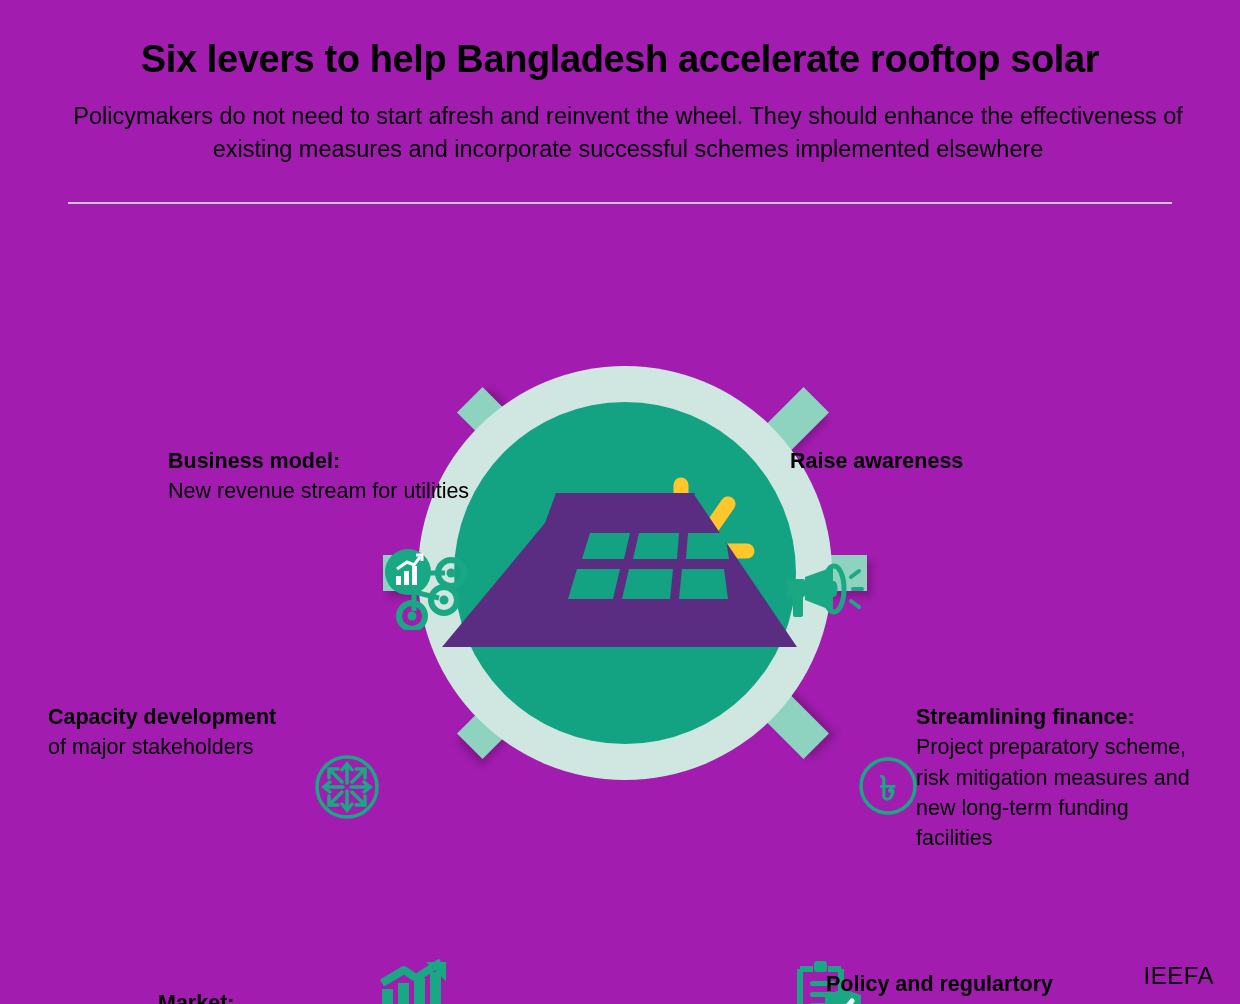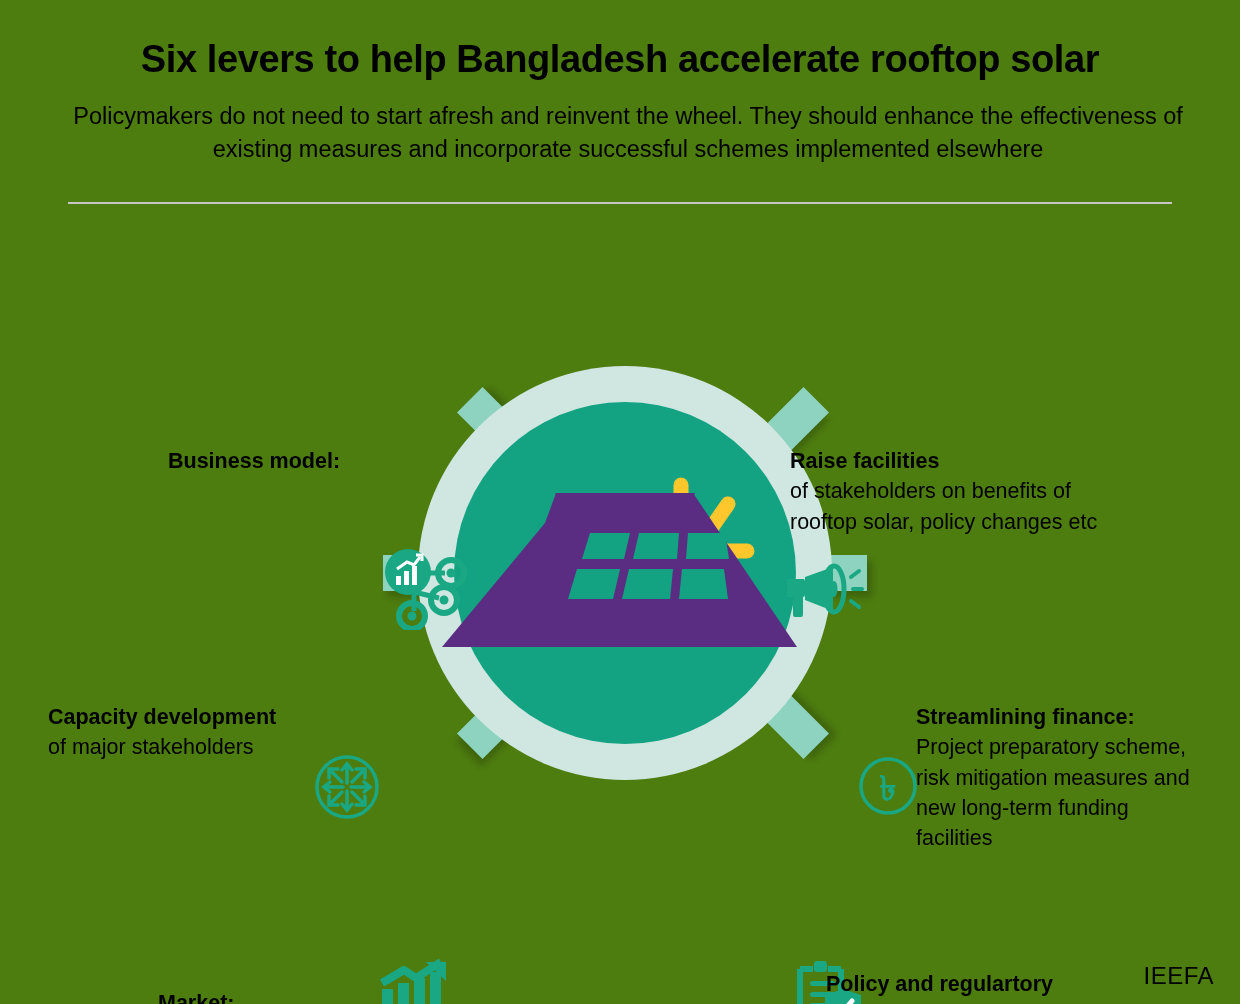--- a/index.html
+++ b/index.html
@@ -14,21 +14,21 @@
     font-family: "Liberation Sans", sans-serif;
     color: #000000;
     overflow: hidden;
     position: relative;
   }
 
   .page {
     position: relative;
     width: 1240px;
     height: 1004px;
-    background: #4d7c0f;
+    background: #a21caf;
   }
 
   
   .header {
     position: absolute;
     left: 0;
     top: 0;
     width: 1240px;
   }
   .title {
@@ -353,25 +353,25 @@
           <rect x="15" y="35" width="25" height="5" rx="2.5"></rect>
           <rect x="15" y="46" width="18" height="5" rx="2.5"></rect>
         </g>
         <path d="M 48 32 L 66 38 L 66 54 Q 66 64 48 70 Q 30 64 30 54 L 30 38 Z" fill="#1aa884"></path>
         <path d="M 40 51 L 46 57 L 57 44" stroke="#ffffff" stroke-width="5" fill="none" stroke-linecap="round" stroke-linejoin="round"></path>
       </svg>
     </div>
 
     <div class="callout callout-business">
       <span class="lead">Business model:</span><br>
+      <span>New revenue stream for utilities</span>
     </div>
 
     <div class="callout callout-awareness">
-      <span class="lead">Raise facilities</span><br>
-      <span>of stakeholders on benefits of rooftop solar, policy changes etc</span>
+      <span class="lead">Raise awareness</span><br>
     </div>
 
     <div class="callout callout-finance">
       <span class="lead">Streamlining finance:</span><br>
       <span>Project preparatory scheme, risk mitigation measures and new long-term funding facilities</span>
     </div>
 
     <div class="callout callout-capacity">
       <span class="lead">Capacity development</span><br>
       <span>of major stakeholders</span>

